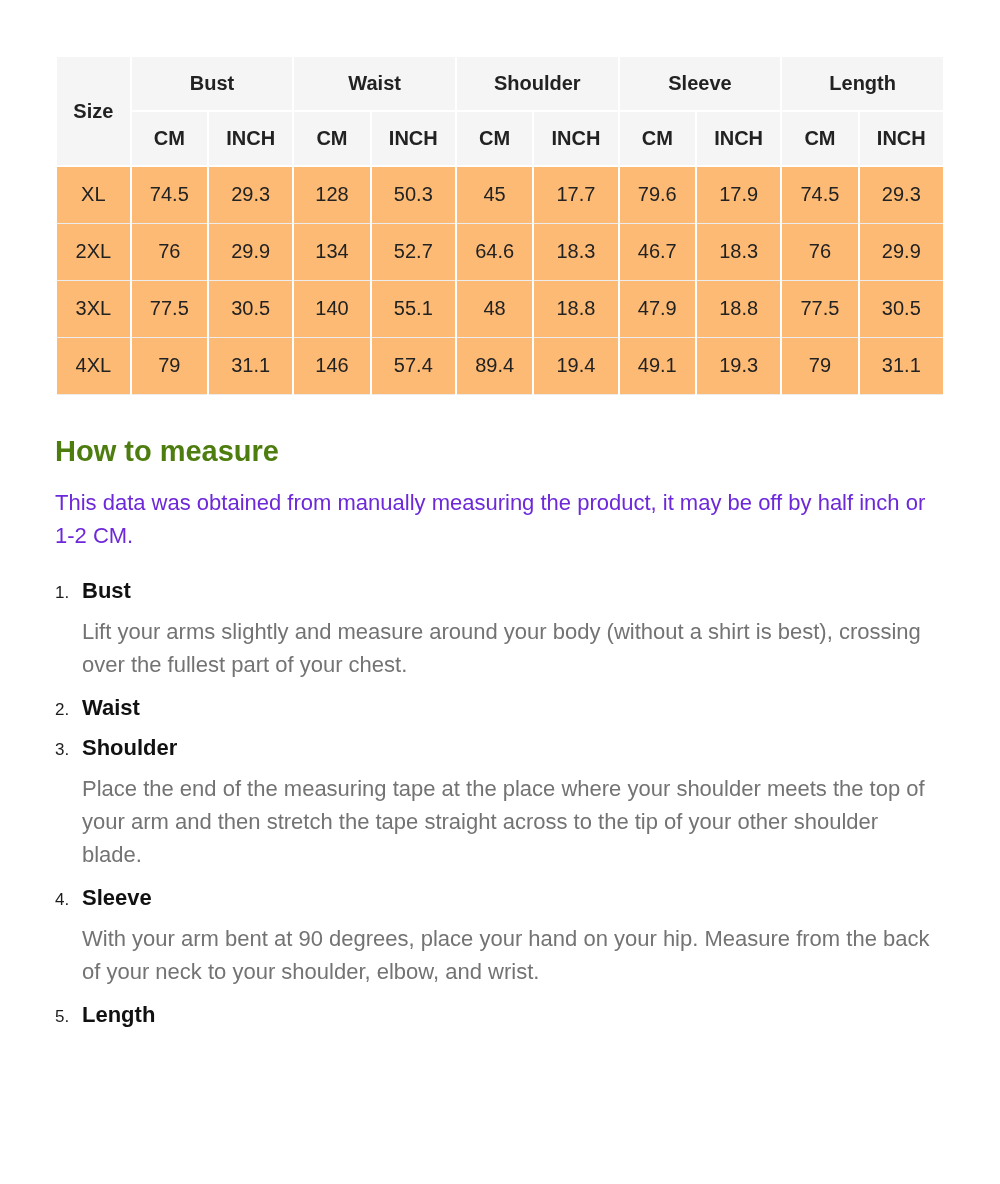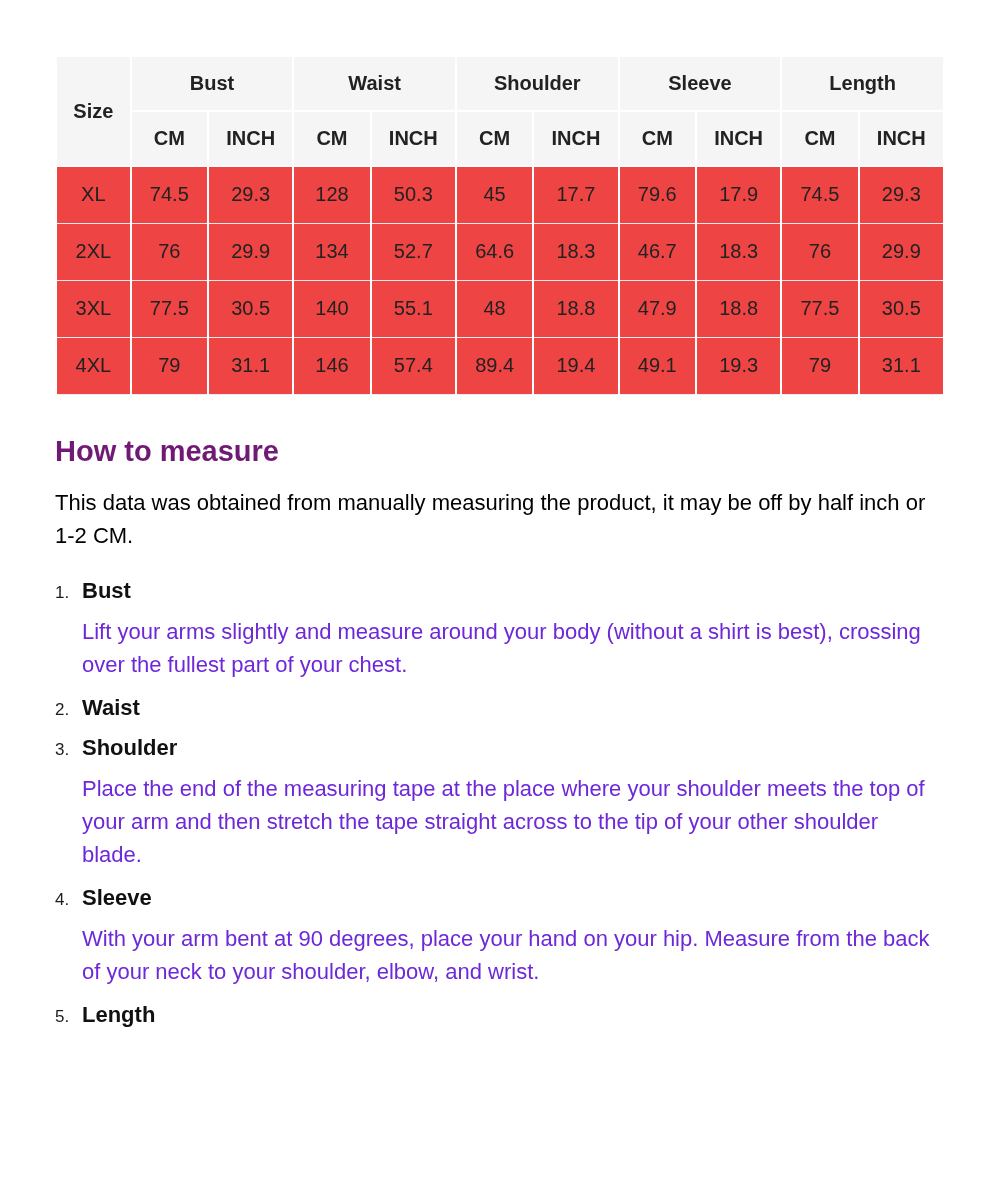--- a/index.html
+++ b/index.html
@@ -22,67 +22,67 @@
   .size-chart th {
     background: #f5f5f6;
     border: 2px solid #ffffff;
     font-weight: bold;
     text-align: center;
     vertical-align: middle;
     height: 55px;
     color: #222;
   }
   .size-chart td {
-    background: #ef4444;
+    background: #fdba74;
     border-left: 2px solid #ffffff;
     border-right: 2px solid #ffffff;
     border-top: 1px solid #ececec;
     border-bottom: 1px solid #ececec;
     text-align: center;
     vertical-align: middle;
     height: 57px;
     font-weight: normal;
     color: #222;
   }
   .size-chart td.size-cell { font-weight: normal; }
 
   
   h2.htm-title {
     margin: 40px 0 18px 0;
     font-size: 29px;
     font-weight: bold;
-    color: #701a75;
+    color: #4d7c0f;
   }
   p.htm-intro {
     font-size: 22px;
     line-height: 33px;
     margin: 0 0 26px 0;
     max-width: 880px;
-    color: #000000;
+    color: #6d28d9;
   }
   .steps { list-style: none; }
   .step { margin-bottom: 14px; }
   .step-header { display: flex; align-items: baseline; }
   .step-marker {
     width: 27px;
     flex: 0 0 27px;
     font-size: 17px;
     color: #1c1c1c;
   }
   .step-term {
     font-size: 22px;
     font-weight: bold;
     color: #111;
   }
   .step-desc {
     margin: 11px 0 0 27px;
     font-size: 22px;
     line-height: 33px;
     max-width: 856px;
-    color: #6d28d9;
+    color: #737373;
   }
 </style>
 </head>
 <body>
 
 <div class="page">
 
   <table class="size-chart">
     <colgroup>
       <col style="width:8.4%">

